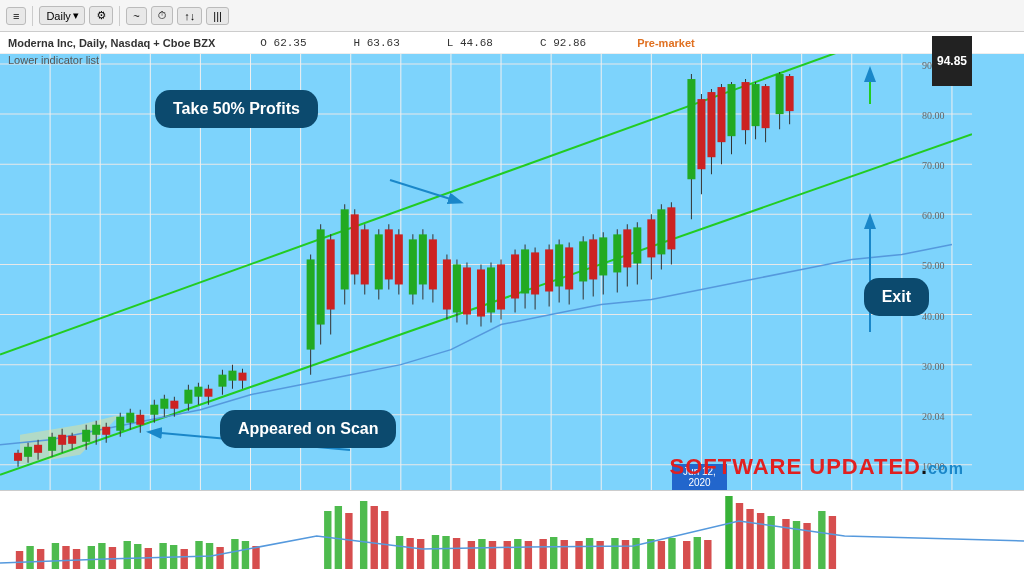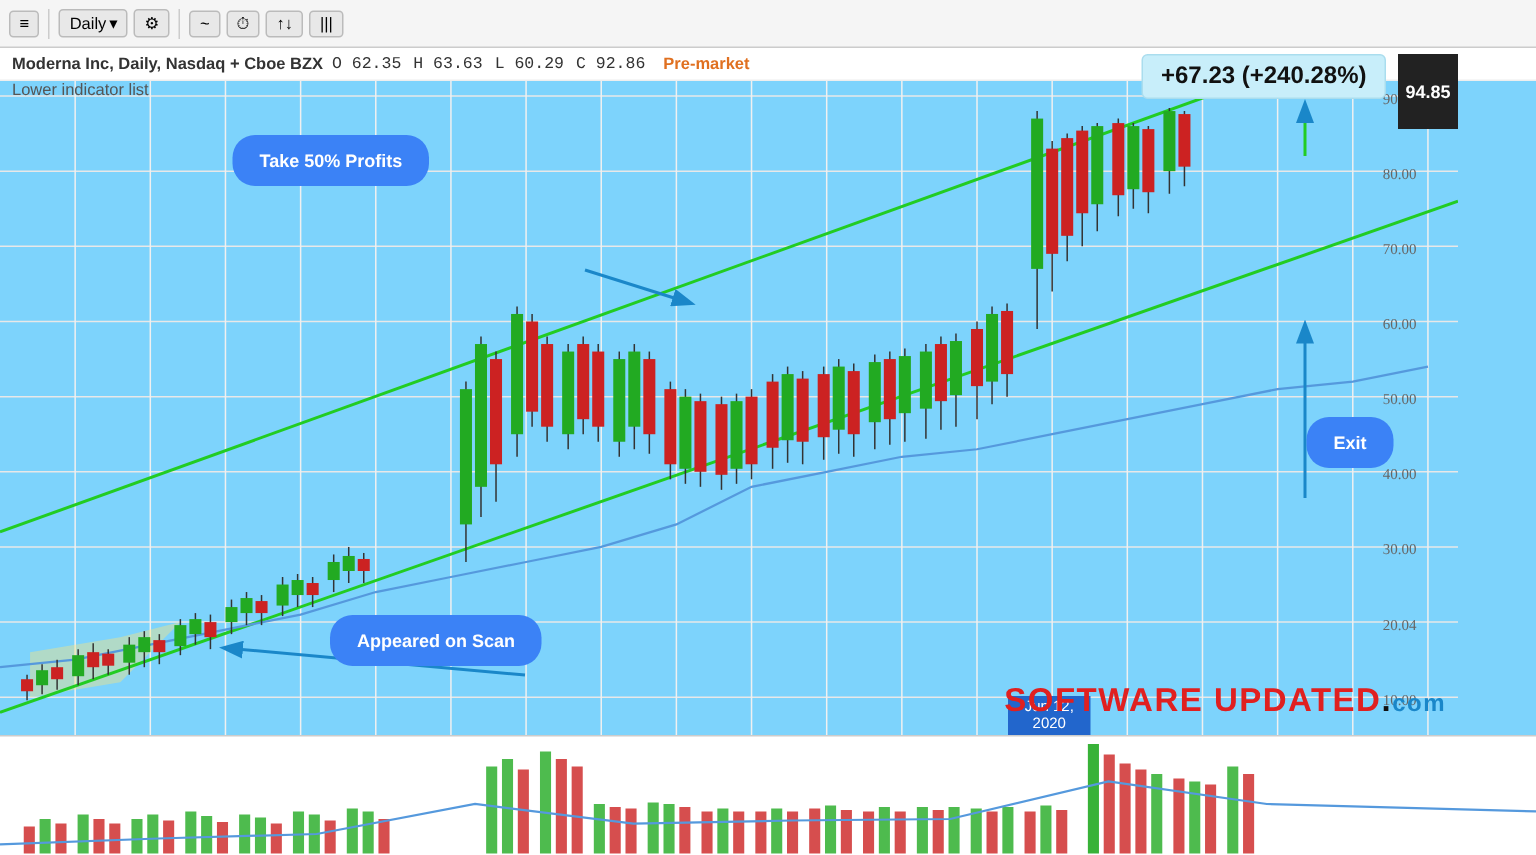--- a/index.html
+++ b/index.html
@@ -44,20 +44,21 @@
       top: 32px; left: 0; right: 0;
       height: 22px;
       background: #fff;
       display: flex;
       align-items: center;
       padding: 0 8px;
       font-size: 11px;
       color: #333;
       border-bottom: 1px solid #eee;
       z-index: 10;
+      gap: 39px;
     }
     .stock-label { font-weight: 600; margin-right: 6px; }
     .stock-val { margin-right: 8px; font-family: Liberation Mono, monospace; }
     .premarket { color: #e07020; margin-left: 4px; font-weight: bold; }
 
     
     #expand-indicator {
       position: absolute;
       top: 54px; left: 8px;
       font-size: 11px;
@@ -89,23 +90,23 @@
     #main-svg {
       position: absolute;
       top: 22px; left: 0;
       width: calc(100% - 52px);
       bottom: 0;
     }
 
     
     .annotation-box {
       position: absolute;
-      background: #3b82f6;
+      background: #0c4a6e;
       color: #fff;
-      font-size: 12px;
+      font-size: 16px;
       font-weight: bold;
       padding: 10px 18px;
       border-radius: 15px;
       z-index: 20;
       white-space: nowrap;
     }
 
     #annotation-profits {
       top: 90px;
       left: 155px;
@@ -217,28 +218,27 @@
     <button class="toolbar-btn">~</button>
     <button class="toolbar-btn">⏱</button>
     <button class="toolbar-btn">↑↓</button>
     <button class="toolbar-btn">|||</button>
   </div>
 
   <div id="stock-info">
     <span class="stock-label">Moderna Inc, Daily, Nasdaq + Cboe BZX</span>
     <span class="stock-val">O 62.35</span>
     <span class="stock-val">H 63.63</span>
-    <span class="stock-val">L 60.29</span>
+    <span class="stock-val">L 44.68</span>
     <span class="stock-val">C 92.86</span>
     <span class="premarket">Pre-market</span>
   </div>
 
   <div id="expand-indicator">Lower indicator list</div>
 
-  <div id="gain-badge">+67.23 (+240.28%)</div>
 
   <div id="price-badge">94.85</div>
 
   <div id="chart-area">
     <svg id="main-svg" viewBox="0 0 970 458" preserveAspectRatio="none">
 
       <line x1="0" y1="10" x2="970" y2="10" stroke="#e8e8e8" stroke-width="1"></line>
       <line x1="0" y1="60" x2="970" y2="60" stroke="#e8e8e8" stroke-width="1"></line>
       <line x1="0" y1="110" x2="970" y2="110" stroke="#e8e8e8" stroke-width="1"></line>
       <line x1="0" y1="160" x2="970" y2="160" stroke="#e8e8e8" stroke-width="1"></line>

